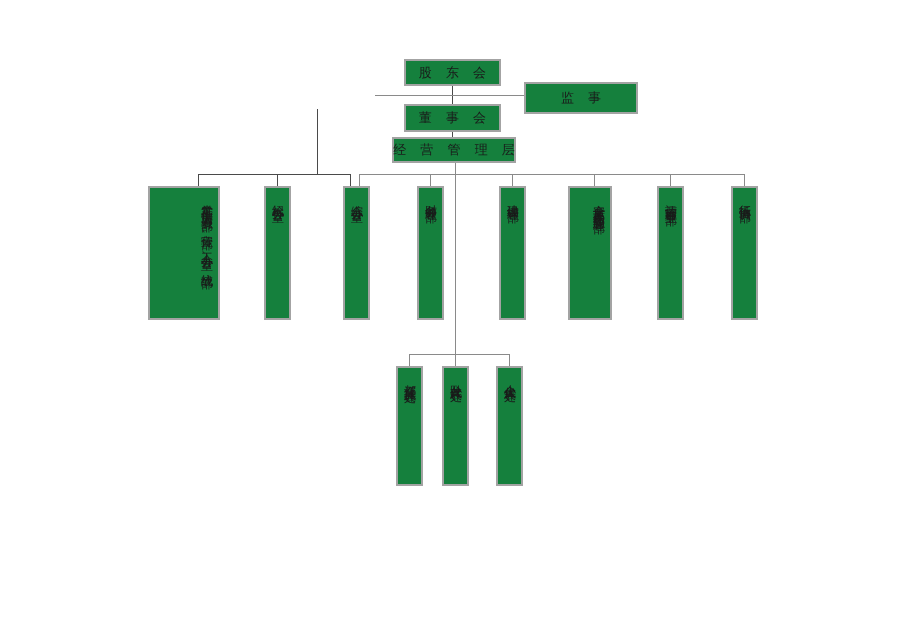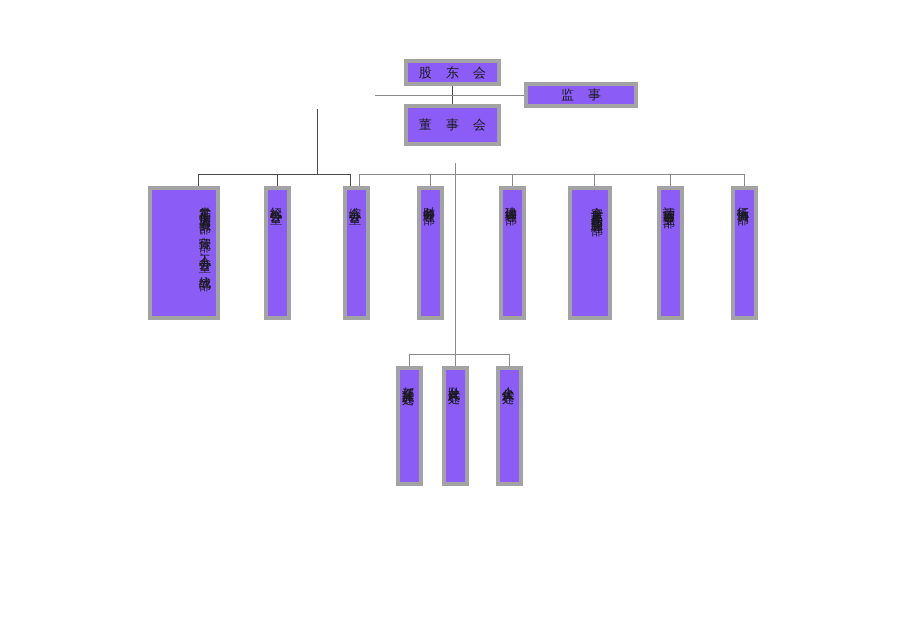--- a/index.html
+++ b/index.html
@@ -16,22 +16,22 @@
     width: 900px;
     height: 636px;
     background: #ffffff;
     overflow: hidden;
   }
 
   
   .node {
     position: absolute;
     box-sizing: border-box;
-    border: 4px solid #a3a3a3;
-    background: #8b5cf6;
+    border: 2px solid #a3a3a3;
+    background: #15803d;
     color: #1a1a1a;
     z-index: 5;
   }
   .node.horiz {
     display: flex;
     align-items: center;
     justify-content: center;
     font-size: 13px;
     letter-spacing: 5px;
     text-indent: 5px;
@@ -71,24 +71,25 @@
   .tick.dark { background: #4a4a4a; }
 </style>
 </head>
 <body>
 
 <div id="chart-root">
 
   <div class="node horiz" style="left:404px; top:59px; width:97px; height:27px;">股 东 会</div>
 
 
-  <div class="node horiz" style="left:524px; top:82px; width:114px; height:26px;">监 事</div>
+  <div class="node horiz" style="left:524px; top:82px; width:114px; height:32px;">监 事</div>
 
-  <div class="node horiz" style="left:404px; top:104px; width:97px; height:42px;">董 事 会</div>
+  <div class="node horiz" style="left:404px; top:104px; width:97px; height:28px;">董 事 会</div>
 
+  <div class="node horiz" style="left:392px; top:137px; width:124px; height:26px;">经 营 管 理 层</div>
 
   <div class="edge v dark" style="left:452px; top:86px; height:18px;"></div>
 
   <div class="edge h" style="left:375px; top:95px; width:149px;"></div>
 
   <div class="edge v dark" style="left:452px; top:130px; height:7px;"></div>
 
   <div class="edge v dark" style="left:317px; top:109px; height:65px;"></div>
 
   <div class="edge v" style="left:455px; top:163px; height:191px;"></div>

